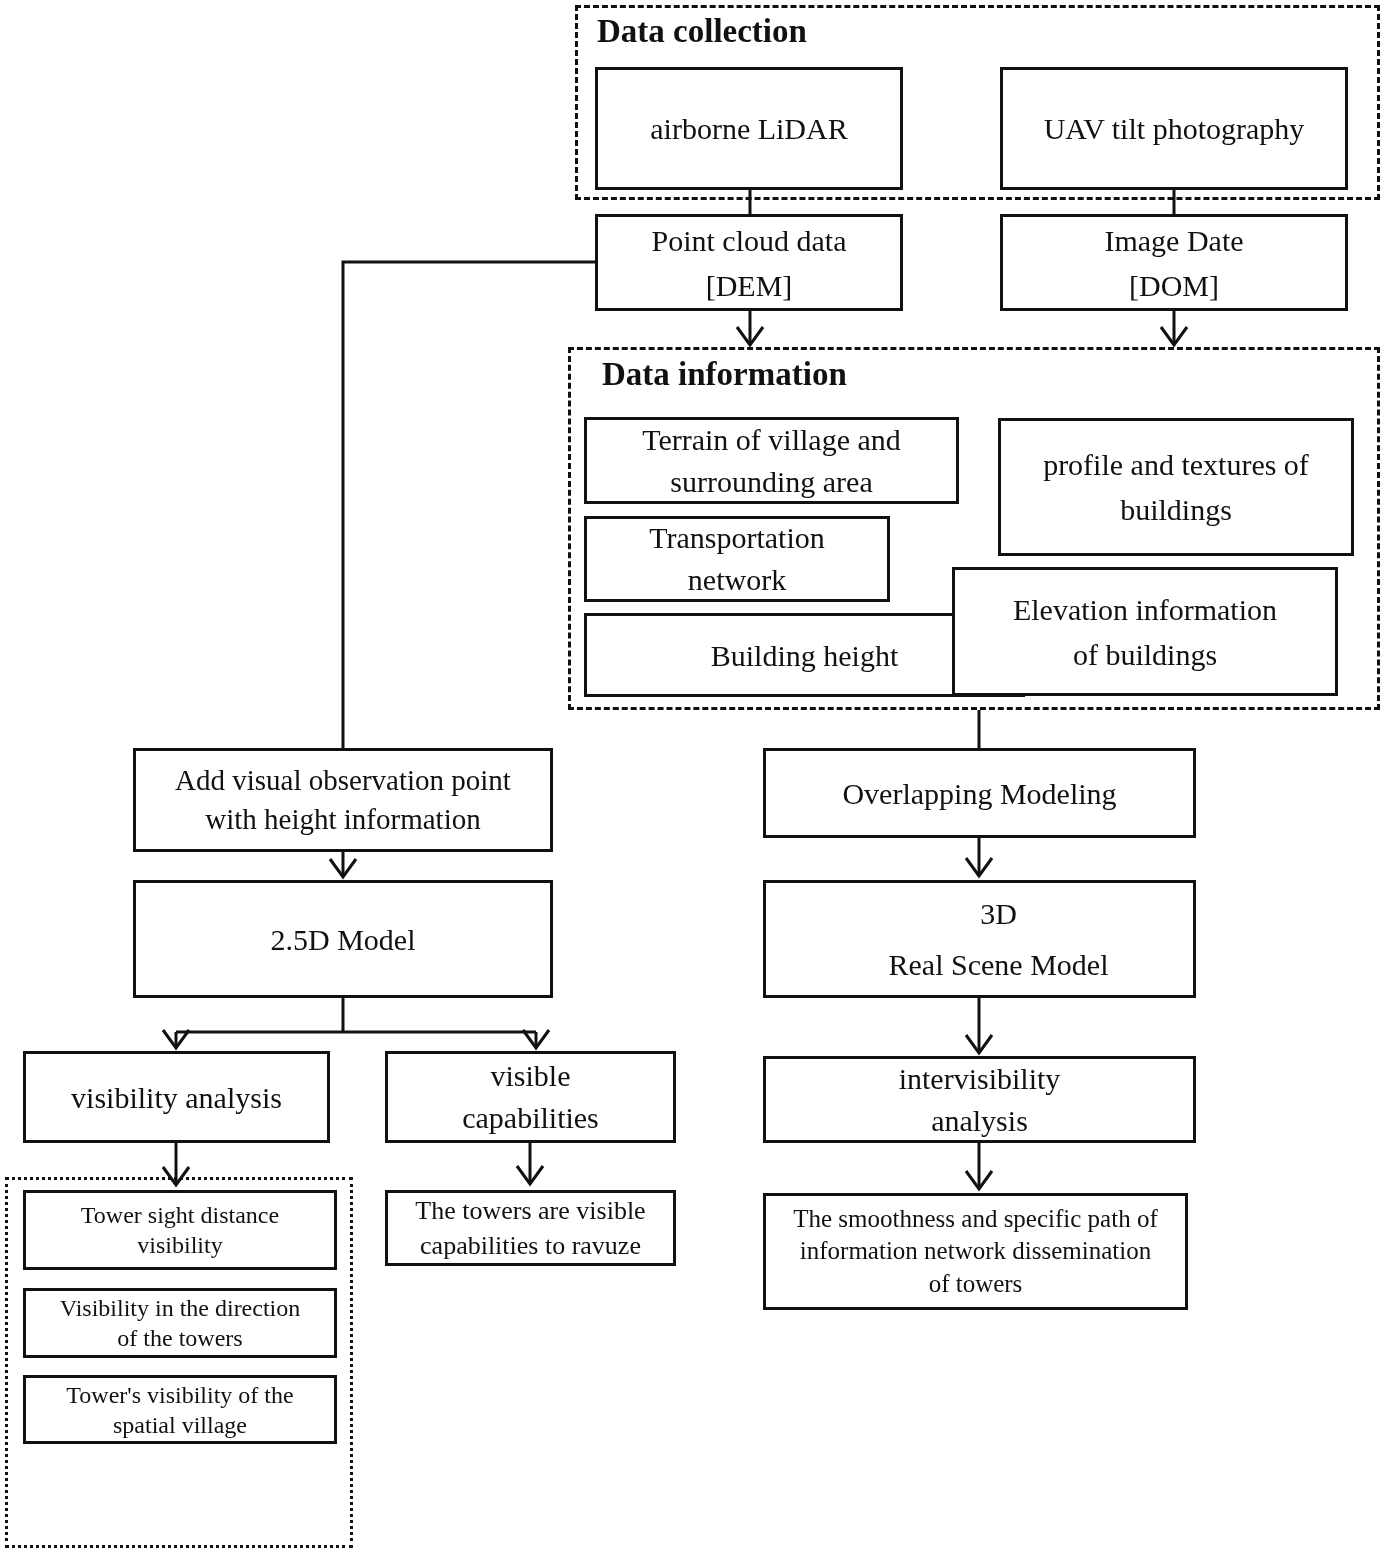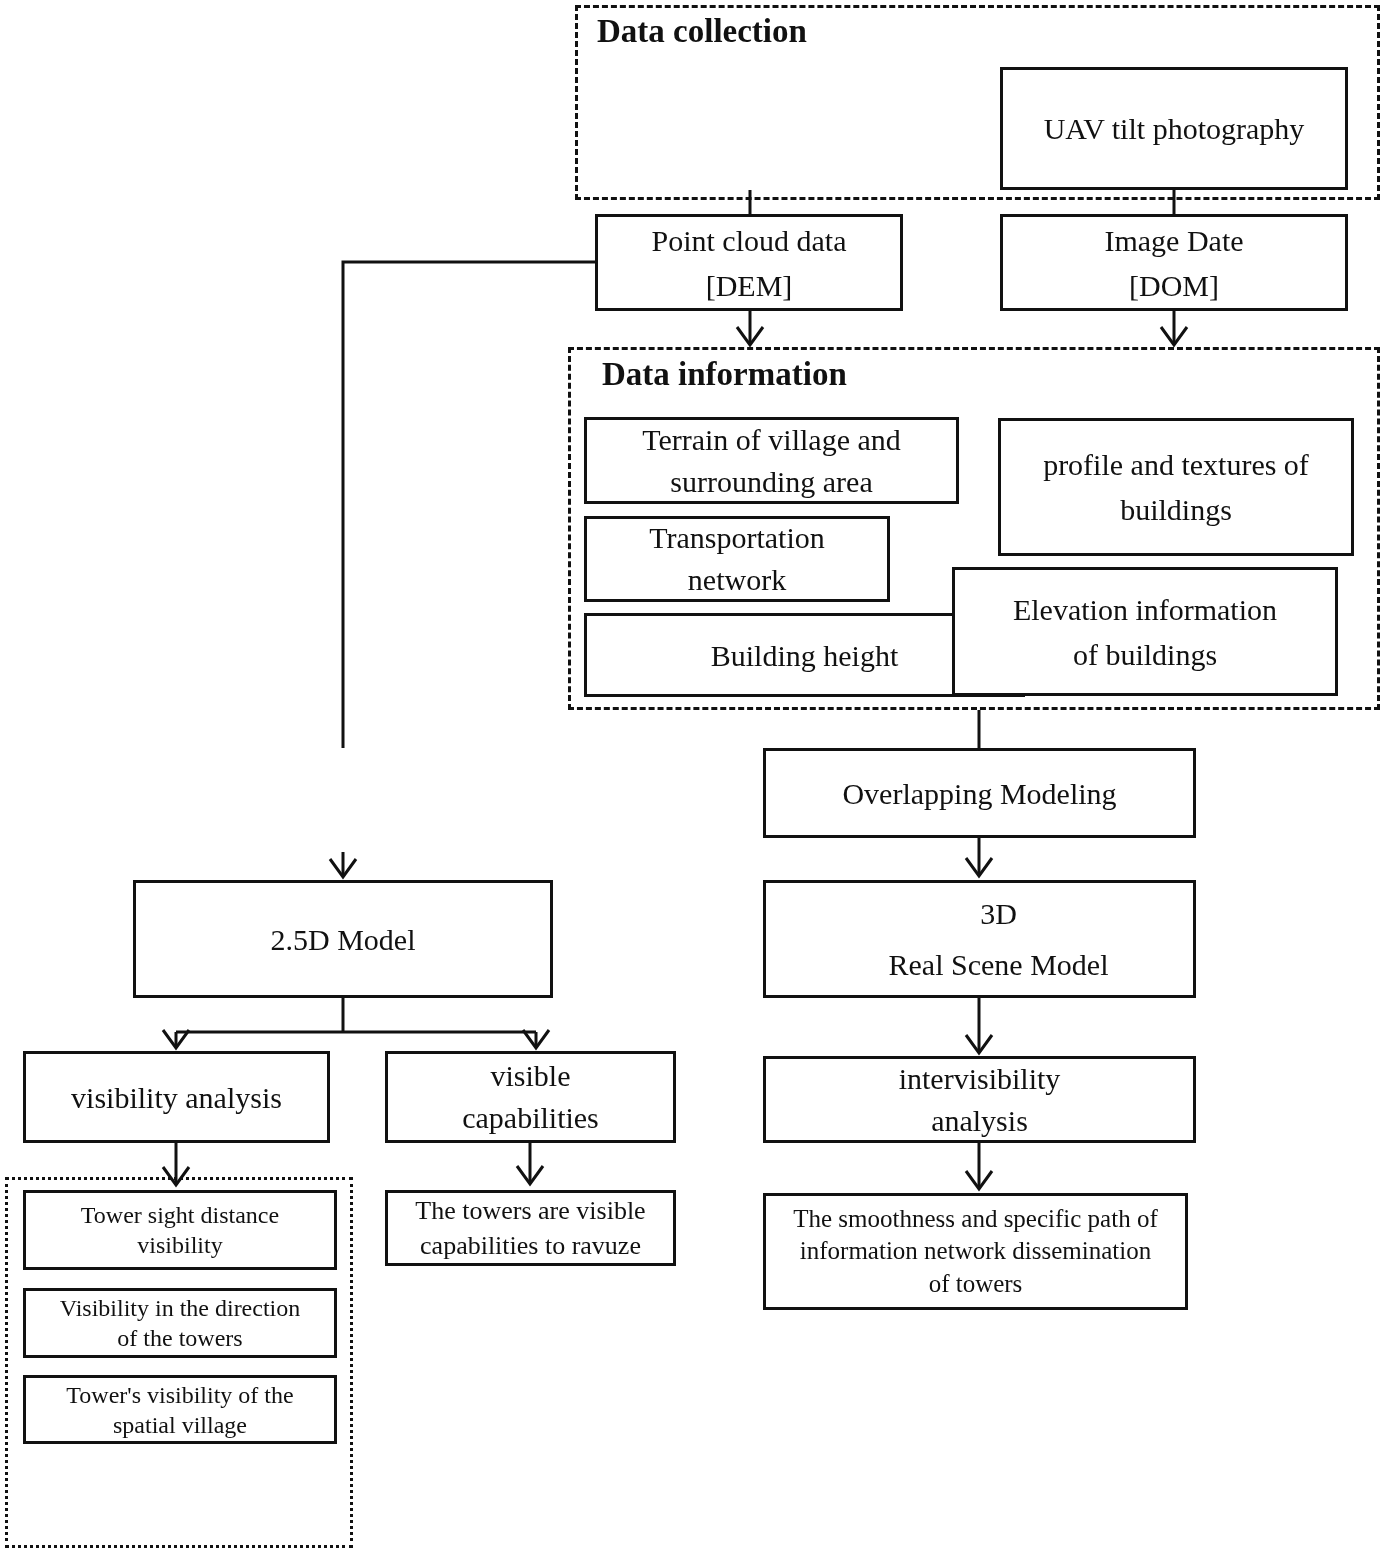--- a/index.html
+++ b/index.html
@@ -110,40 +110,43 @@
 
     <g>
       <line x1="530" y1="1143" x2="530" y2="1184"></line>
       <polyline points="517,1166 530,1184 543,1166"></polyline>
     </g>
   </svg>
 
   <div class="group dashed" style="left:575px;top:5px;width:805px;height:195px;"></div>
   <div class="group-title" style="left:597px;top:13px;">Data collection</div>
 
+  <div class="node" style="left:595px;top:67px;width:308px;height:123px;">airborne LiDAR</div>
   <div class="node" style="left:1000px;top:67px;width:348px;height:123px;">UAV tilt photography</div>
 
   <div class="node" style="left:595px;top:214px;width:308px;height:97px;">Point cloud data
 [DEM]</div>
   <div class="node" style="left:1000px;top:214px;width:348px;height:97px;">Image Date
 [DOM]</div>
 
   <div class="group dashed" style="left:568px;top:347px;width:812px;height:363px;"></div>
   <div class="group-title" style="left:602px;top:356px;">Data information</div>
 
   <div class="node lh14" style="left:584px;top:417px;width:375px;height:87px;">Terrain of village and
 surrounding area</div>
   <div class="node lh14" style="left:584px;top:516px;width:306px;height:86px;">Transportation
 network</div>
   <div class="node" style="left:584px;top:613px;width:441px;height:84px;">Building height</div>
   <div class="node" style="left:998px;top:418px;width:356px;height:138px;">profile and textures of
 buildings</div>
   <div class="node" style="left:952px;top:567px;width:386px;height:129px;">Elevation information
 of buildings</div>
 
+  <div class="node fs29" style="left:133px;top:748px;width:420px;height:104px;">Add visual observation point
+with height information</div>
   <div class="node" style="left:133px;top:880px;width:420px;height:118px;">2.5D Model</div>
   <div class="node" style="left:23px;top:1051px;width:307px;height:92px;">visibility analysis</div>
   <div class="node lh14" style="left:385px;top:1051px;width:291px;height:92px;">visible
 capabilities</div>
 
   <div class="node" style="left:763px;top:748px;width:433px;height:90px;">Overlapping Modeling</div>
   <div class="node lh17" style="left:763px;top:880px;width:433px;height:118px;padding-left:48px;">3D
 Real Scene Model</div>
   <div class="node lh14" style="left:763px;top:1056px;width:433px;height:87px;">intervisibility
 analysis</div>

